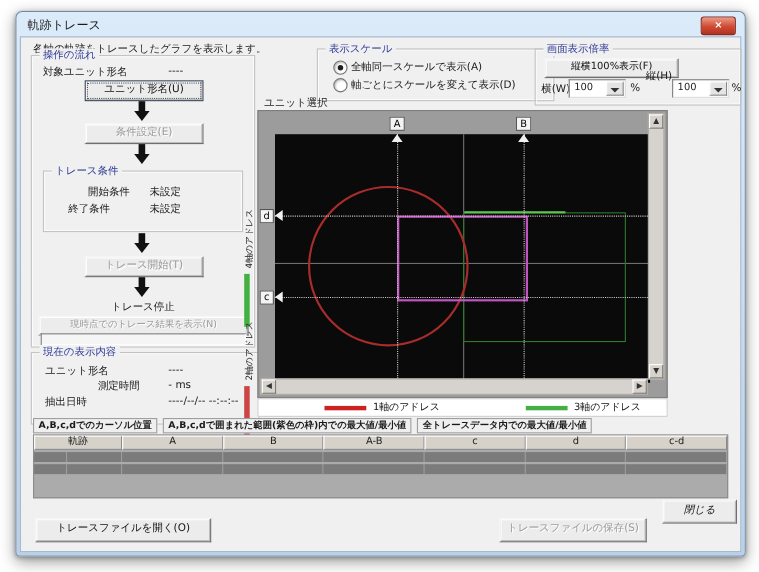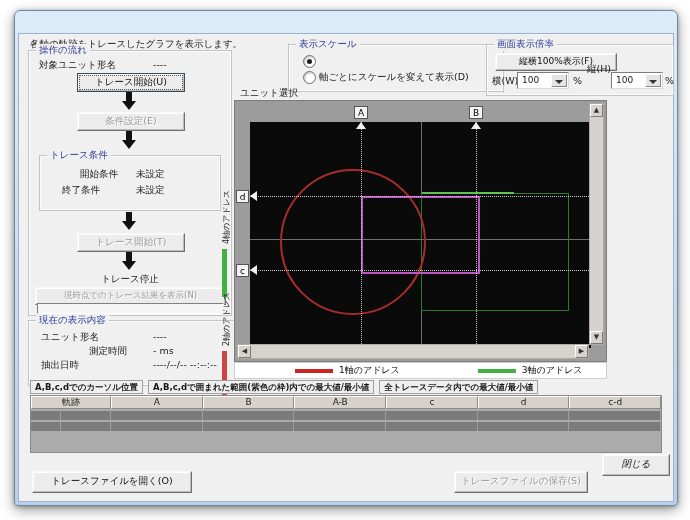--- a/index.html
+++ b/index.html
@@ -90,31 +90,37 @@
   .drow{display:flex;height:9px;background:#7b7b7b;margin-top:2px;}
   .drow .dc{border-right:1px solid #9d9d9d;box-sizing:border-box;}
   .drow .dc.s0{width:30px;} .drow .dc.s1{width:50px;} .drow .dc.sn{flex:1;}
   .lbl{position:absolute;font-size:9.5px;white-space:nowrap;color:#1a1a1a;}
 </style>
 </head>
 <body>
 <div class="stage">
 
 <div class="dialog">
+  <div class="titlebar">
+    <span class="title-text">軌跡トレース</span>
+    <div class="close-btn">
+      <span>×</span>
+    </div>
+  </div>
 
   <div class="client">
 
     <div class="lbl" style="left:11px;top:4px;">各軸の軌跡をトレースしたグラフを表示します。</div>
 
     <div class="group" style="left:9px;top:16px;width:202px;height:264px;">
       <span class="gtitle">操作の流れ</span>
       <span class="kv" style="left:10px;top:8px;">対象ユニット形名</span>
       <span class="kv" style="left:124px;top:8px;">----</span>
 
-      <div class="btn def" style="left:48px;top:22px;width:106px;height:17px;line-height:15px;">トレース開始(U)</div>
+      <div class="btn def" style="left:48px;top:22px;width:106px;height:17px;line-height:15px;">ユニット形名(U)</div>
       <div class="flow-arrow" style="left:93px;top:41px;"></div>
 
       <div class="btn disabled" style="left:48px;top:61px;width:106px;height:17px;line-height:15px;">条件設定(E)</div>
       <div class="flow-arrow" style="left:93px;top:80px;"></div>
 
       <div class="group" style="left:10px;top:104px;width:180px;height:54px;background:#f0f0f0;">
         <span class="gtitle" style="background:#f0f0f0;">トレース条件</span>
         <span class="kv" style="left:40px;top:12px;text-align:center;">開始条件</span>
         <span class="kv" style="left:96px;top:12px;">未設定</span>
         <span class="kv" style="left:22px;top:28px;">終了条件</span>
@@ -136,20 +142,21 @@
       <span class="kv" style="left:124px;top:10px;">----</span>
       <span class="kv" style="left:12px;top:24px;margin-left:48px;">測定時間</span>
       <span class="kv" style="left:124px;top:24px;">- ms</span>
       <span class="kv" style="left:12px;top:38px;">抽出日時</span>
       <span class="kv" style="left:124px;top:38px;">----/--/-- --:--:--</span>
     </div>
 
     <div class="group" style="left:269px;top:10px;width:214px;height:46px;">
       <span class="gtitle">表示スケール</span>
       <span class="radio sel" style="left:14px;top:10px;"></span>
+      <span class="kv" style="left:30px;top:10px;">全軸同一スケールで表示(A)</span>
       <span class="radio" style="left:14px;top:26px;"></span>
       <span class="kv" style="left:30px;top:26px;">軸ごとにスケールを変えて表示(D)</span>
     </div>
 
     <div class="group" style="left:467px;top:10px;width:186px;height:50px;">
       <span class="gtitle">画面表示倍率</span>
       <div class="btn" style="left:8px;top:8px;width:120px;height:16px;line-height:14px;font-size:9px;">縦横100%表示(F)</div>
       <span class="kv" style="left:5px;top:30px;">横(W)</span>
       <div class="combo" style="left:30px;top:27px;width:52px;">
         <span>100</span>

